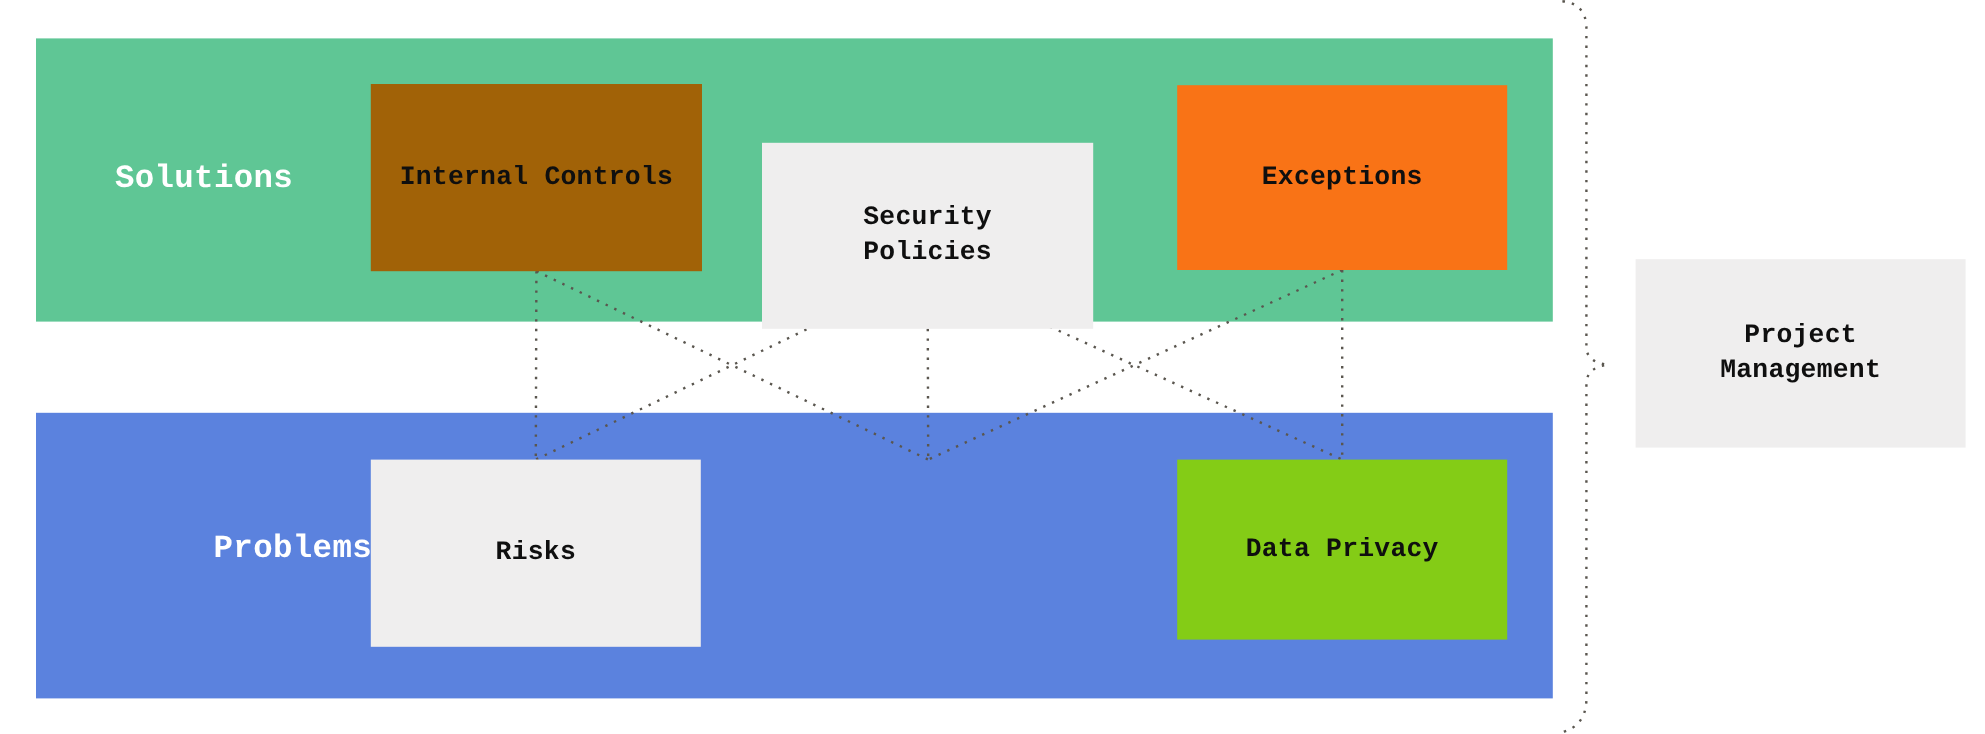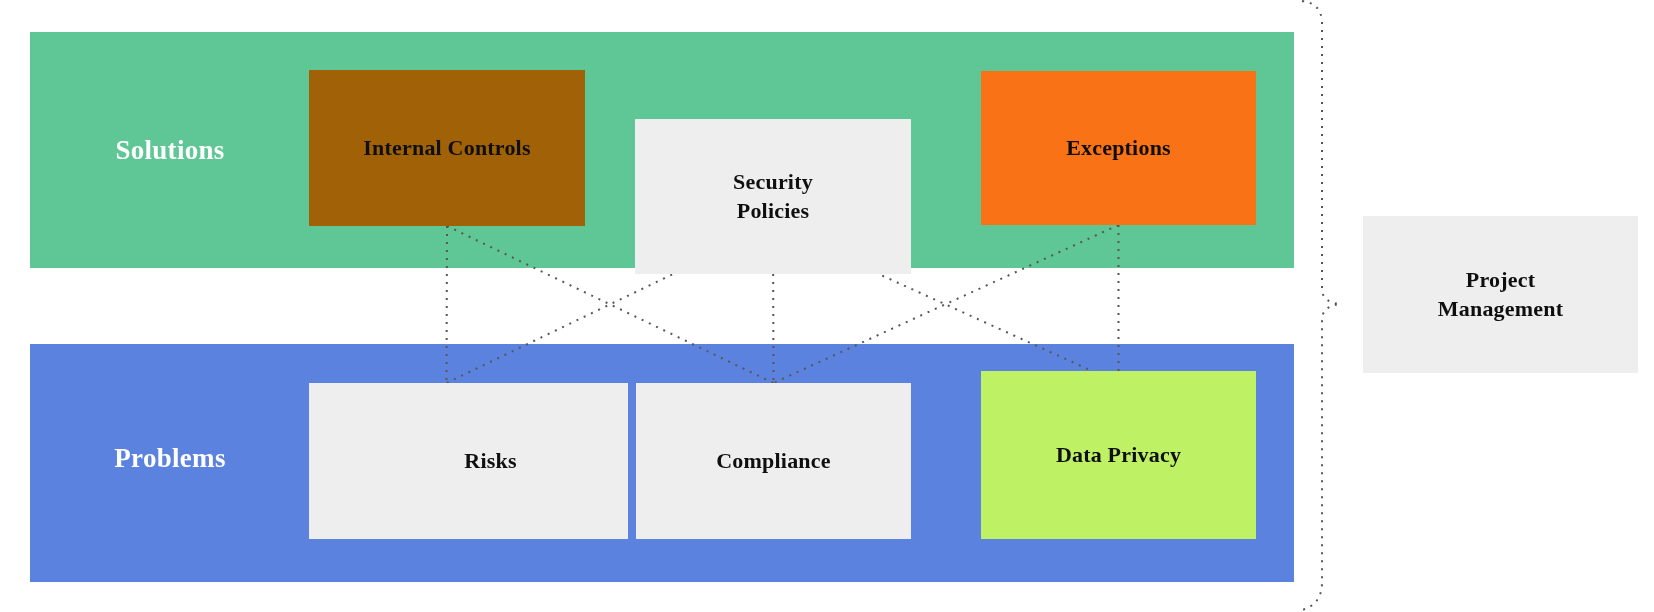--- a/index.html
+++ b/index.html
@@ -1,20 +1,20 @@
 <!DOCTYPE html>
 <html><head>
 <meta charset="utf-8">
 <style>
   html,body{margin:0;padding:0;background:#ffffff;}
   #stage{
     position:relative;
     width:1654px;height:612px;
     background:#ffffff;
-    font-family:Liberation Serif, serif;
+    font-family:Liberation Mono, monospace;
     overflow:hidden;
   }
   .band{position:absolute;}
   .band-label{
     position:absolute;
     display:flex;align-items:center;justify-content:center;
     color:#ffffff;font-size:27px;font-weight:700;letter-spacing:.3px;
   }
   .node{
     position:absolute;
@@ -35,21 +35,21 @@
 <body>
 
 <div id="stage">
 
   <div class="band" style="left: 30px; top: 32px; width: 1264px; height: 236px; background: rgb(95, 198, 149);"></div>
   <div class="band" style="left: 30px; top: 344px; width: 1264px; height: 238px; background: rgb(91, 130, 222);"></div>
 
   <div class="band-label" style="left:30px;top:32px;width:280px;height:236px;">
     <span>Solutions</span>
   </div>
-  <div class="band-label" style="left:30px;top:344px;width:280px;height:228px;">
+  <div class="band-label" style="left:30px;top:344px;width:280px;height:228px;justify-content:flex-end;">
     <span>Problems</span>
   </div>
 
   <svg id="connector-layer" width="1654" height="612" viewBox="0 0 1654 612">
     <path d="M1302,1 Q1321,3 1322,22 L1322,289 Q1322,302 1340,304 Q1322,306 1322,320 L1322,584 Q1321,605 1302,610" fill="none" stroke="#5a564f" stroke-width="2" stroke-dasharray="2 6"></path>
     <g id="connection-lines">
         <line x1="447" y1="226" x2="446.5" y2="383" stroke="#5a564f" stroke-width="2" stroke-dasharray="2 6"></line>
         <line x1="447" y1="226" x2="773.5" y2="383" stroke="#5a564f" stroke-width="2" stroke-dasharray="2 6"></line>
         <line x1="773" y1="226" x2="446.5" y2="383" stroke="#5a564f" stroke-width="2" stroke-dasharray="2 6"></line>
         <line x1="773" y1="226" x2="773.5" y2="383" stroke="#5a564f" stroke-width="2" stroke-dasharray="2 6"></line>
@@ -63,27 +63,24 @@
     <span class="node-label">Internal Controls</span>
   </div>
   <div class="node" style="left: 635px; top: 71px; width: 276px; height: 155px; background: rgb(239, 238, 238); margin-top: 48px;">
     <span class="node-label">Security
 Policies</span>
   </div>
   <div class="node" style="left: 981px; top: 71px; width: 275px; height: 154px; background: #f97316;">
     <span class="node-label">Exceptions</span>
   </div>
 
-  <div class="node" style="left: 309px; top: 383px; width: 275px; height: 156px; background: rgb(239, 238, 238); padding-left: 44px;">
+  <div class="node" style="left: 309px; top: 383px; width: 275px; height: 156px; background: rgb(239, 238, 238);">
     <span class="node-label">Risks</span>
   </div>
-  <div class="node" style="left: 636px; top: 383px; width: 275px; height: 156px; background: rgb(239, 238, 238);">
-    <span class="node-label">Compliance</span>
-  </div>
-  <div class="node" style="left: 981px; top: 371px; width: 275px; height: 168px; background: #bef264;">
+  <div class="node" style="left: 981px; top: 383px; width: 275px; height: 150px; background: #84cc16;">
     <span class="node-label">Data Privacy</span>
   </div>
 
   <div class="node" style="left: 1363px; top: 216px; width: 275px; height: 157px; background: rgb(239, 238, 238);">
     <span class="node-label">Project
 Management</span>
   </div>
 
 </div>
 

